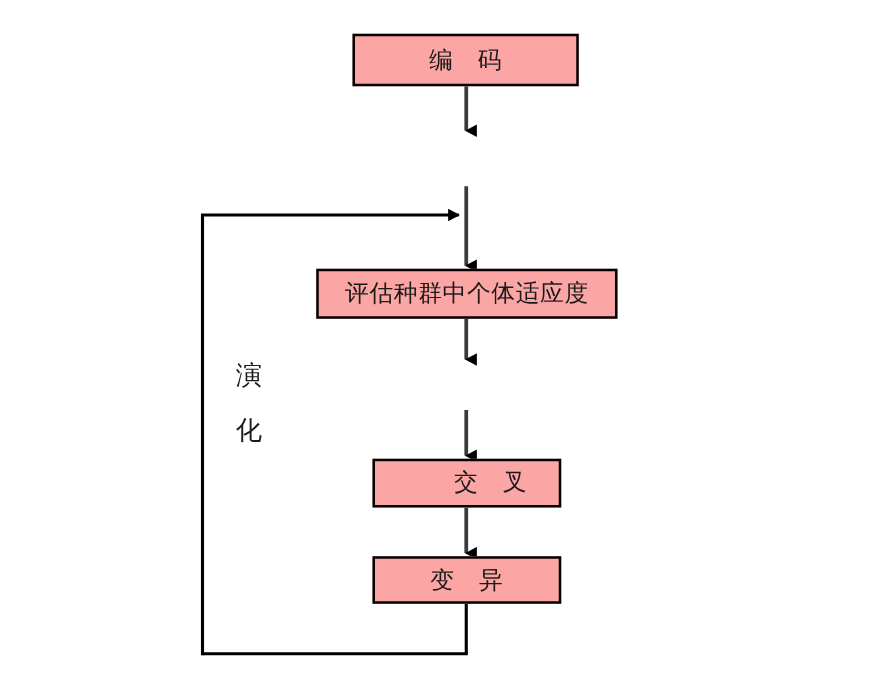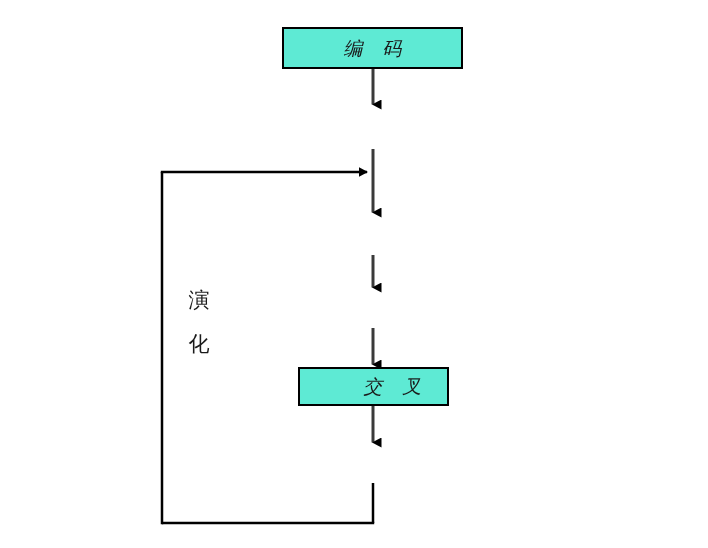--- a/index.html
+++ b/index.html
@@ -22,30 +22,29 @@
     position: absolute;
     left: 0;
     top: 0;
     width: 708px;
     height: 548px;
   }
   .node {
     position: absolute;
     box-sizing: border-box;
     border: 2px solid #000000;
-    background: #5eead4;
+    background: #fca5a5;
     display: flex;
     align-items: center;
     justify-content: center;
     color: #1a1a1a;
     font-size: 19px;
     line-height: 1;
     letter-spacing: 0.5px;
     white-space: nowrap;
-    font-style: italic;
   }
   .node .node-label {
     display: block;
   }
   .n-encode   { left: 282px; top: 27px;  width: 181px; height: 42px; }
   .n-init     { left: 282px; top: 107px; width: 181px; height: 42px; }
   .n-evaluate { left: 253px; top: 215px; width: 241px; height: 40px; }
   .n-select   { left: 298px; top: 290px; width: 151px; height: 38px; }
   .n-cross    { left: 298px; top: 367px; width: 151px; height: 39px; padding-left: 38px; }
   .n-mutate   { left: 298px; top: 445px; width: 151px; height: 38px; }
@@ -94,23 +93,29 @@
     <line x1="162" y1="524.2" x2="162" y2="172" stroke="#000000" stroke-width="2.5"></line>
 
     <line x1="160.8" y1="172" x2="367" y2="172" stroke="#000000" stroke-width="2.5" marker-end="url(#arrow-right)"></line>
   </svg>
 
   <div class="node n-encode">
     <span class="node-label">编　码</span>
   </div>
 
 
+  <div class="node n-evaluate">
+    <span class="node-label">评估种群中个体适应度</span>
+  </div>
 
 
   <div class="node n-cross">
     <span class="node-label">交　叉</span>
   </div>
 
+  <div class="node n-mutate">
+    <span class="node-label">变　异</span>
+  </div>
 
   <div class="loop-label">演
 化</div>
 
 </div>
 
 </body></html>

